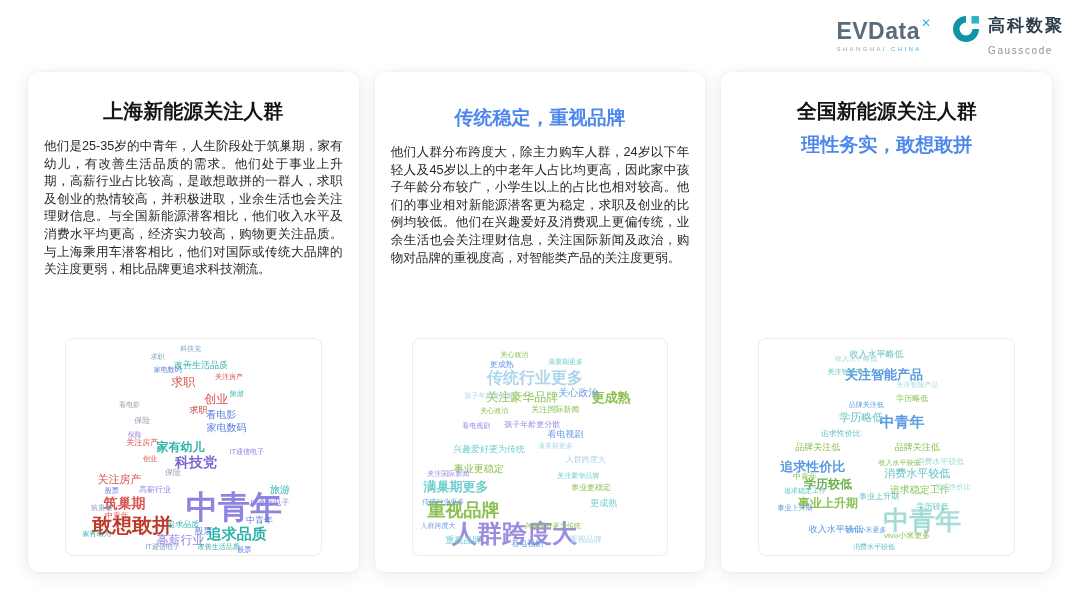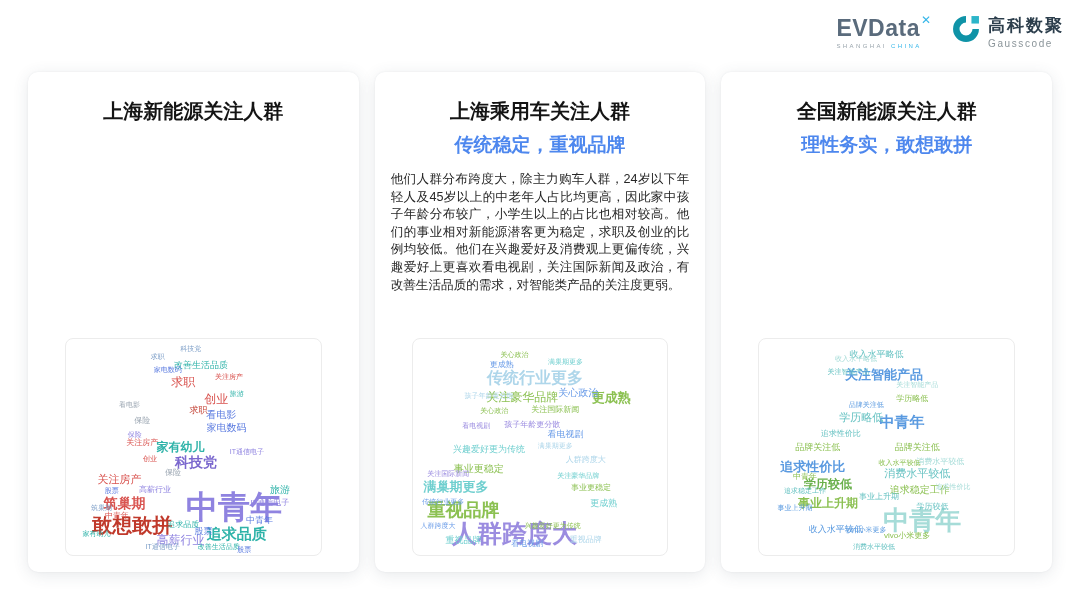--- a/index.html
+++ b/index.html
@@ -9,21 +9,21 @@
   
   .header { position:absolute; top:14px; right:16px; display:flex; align-items:center; gap:20px; }
   .evdata { display:flex; flex-direction:column; align-items:flex-start; }
   .evdata-row { display:flex; align-items:flex-start; }
   .evdata-name { font-size:23px; font-weight:700; color:#5a6b7c; letter-spacing:.5px; }
   .evdata-x { font-size:12px; font-weight:700; color:#35b6e9; margin-left:1px; margin-top:-2px; }
   .evdata-sub { font-size:6px; letter-spacing:2.4px; color:#9aa5ad; margin-top:1px; }
   .evdata-sub .cn { color:#35b6e9; }
   .gauss { display:flex; align-items:flex-start; gap:7px; }
   .gauss-cn { font-size:17px; font-weight:700; color:#2c3e4c; letter-spacing:2px; }
-  .gauss-en { font-size:10px; color:#8a9499; letter-spacing:1.6px; margin-top:1px; }
+  .gauss-en { font-size:10px; color:#8a9499; letter-spacing:1.6px; margin-top:8px; }
 
   
   .cards { position:absolute; top:72px; left:0; width:1080px; padding:0 28px;
            display:flex; gap:16px; }
   .card { flex:1 1 0; height:500px; background:#ffffff; border-radius:10px;
           box-shadow:0 3px 16px rgba(60,70,90,.12), 0 0 2px rgba(60,70,90,.08);
           padding:26px 16px 16px; display:flex; flex-direction:column; }
   .card-title { text-align:center; font-size:20px; font-weight:700; color:#141414; }
   .card-subtitle { text-align:center; font-size:19px; font-weight:700; color:#4d87ee; margin-top:7px; }
   .card-body { margin-top:13px; font-size:12.6px; line-height:17.6px; color:#262626;
@@ -61,20 +61,21 @@
       <div class="gauss-cn" data-name="gausscode-cn-text">高科数聚</div>
       <div class="gauss-en" data-name="gausscode-en-text">Gausscode</div>
     </div>
   </div>
 </div>
 
 <div class="cards" data-name="persona-cards">
 
   <div class="card" data-name="card-shanghai-nev">
     <div class="card-title" data-name="card-title">上海新能源关注人群</div>
+    <div class="card-body" data-name="card-description">他们是25-35岁的中青年，人生阶段处于筑巢期，家有幼儿，有改善生活品质的需求。他们处于事业上升期，高薪行业占比较高，是敢想敢拼的一群人，求职及创业的热情较高，并积极进取，业余生活也会关注理财信息。与全国新能源潜客相比，他们收入水平及消费水平均更高，经济实力较高，购物更关注品质。与上海乘用车潜客相比，他们对国际或传统大品牌的关注度更弱，相比品牌更追求科技潮流。</div>
     <div class="cloud-box" data-name="wordcloud-shanghai-nev">
         <span class="cw" data-name="wordcloud-word" style="left: 66%; top: 78%; font-size: 32px; color: rgb(143, 131, 224); font-weight: 700;">中青年</span>
         <span class="cw" data-name="wordcloud-word" style="left: 26%; top: 86%; font-size: 20px; color: rgb(192, 57, 43); font-weight: 700;">敢想敢拼</span>
         <span class="cw" data-name="wordcloud-word" style="left: 67%; top: 90%; font-size: 15px; color: rgb(47, 179, 169); font-weight: 700;">追求品质</span>
         <span class="cw" data-name="wordcloud-word" style="left: 23%; top: 76%; font-size: 14px; color: rgb(217, 83, 79); font-weight: 700;">筑巢期</span>
         <span class="cw" data-name="wordcloud-word" style="left: 51%; top: 57%; font-size: 14px; color: rgb(123, 104, 206); font-weight: 700;">科技党</span>
         <span class="cw" data-name="wordcloud-word" style="left: 45%; top: 50%; font-size: 12px; color: rgb(47, 179, 169); font-weight: 700;">家有幼儿</span>
         <span class="cw" data-name="wordcloud-word" style="left: 21%; top: 65%; font-size: 11px; color: rgb(217, 83, 79);">关注房产</span>
         <span class="cw" data-name="wordcloud-word" style="left: 45%; top: 93%; font-size: 12px; color: rgb(143, 131, 224);">高薪行业</span>
         <span class="cw" data-name="wordcloud-word" style="left: 46%; top: 20%; font-size: 12px; color: rgb(217, 83, 79);">求职</span>
@@ -105,23 +106,22 @@
         <span class="cw" data-name="wordcloud-word" style="left: 76%; top: 84%; font-size: 9px; color: rgb(91, 123, 224);">中青年</span>
         <span class="cw" data-name="wordcloud-word" style="left: 64%; top: 17%; font-size: 7px; color: rgb(217, 83, 79);">关注房产</span>
         <span class="cw" data-name="wordcloud-word" style="left: 67%; top: 25%; font-size: 7px; color: rgb(47, 179, 169);">旅游</span>
         <span class="cw" data-name="wordcloud-word" style="left: 71%; top: 52%; font-size: 7px; color: rgb(143, 131, 224);">IT通信电子</span>
         <span class="cw" data-name="wordcloud-word" style="left: 35%; top: 70%; font-size: 8px; color: rgb(143, 131, 224);">高薪行业</span>
         <span class="cw" data-name="wordcloud-word" style="left: 18%; top: 70%; font-size: 7px; color: rgb(91, 123, 224);">股票</span>
       </div>
   </div>
 
   <div class="card" data-name="card-shanghai-passenger">
-    <div class="card-title" data-name="card-title">上海乘用车关注人群</div>
     <div class="card-subtitle" data-name="card-subtitle">传统稳定，重视品牌</div>
-    <div class="card-body" data-name="card-description">他们人群分布跨度大，除主力购车人群，24岁以下年轻人及45岁以上的中老年人占比均更高，因此家中孩子年龄分布较广，小学生以上的占比也相对较高。他们的事业相对新能源潜客更为稳定，求职及创业的比例均较低。他们在兴趣爱好及消费观上更偏传统，兴趣爱好上更喜欢看电视剧，关注国际新闻及政治，有改善生活品质的需求，对智能类产品的关注度更弱。</div>
+    <div class="card-body" data-name="card-description">他们人群分布跨度大，除主力购车人群，24岁以下年轻人及45岁以上的中老年人占比均更高，因此家中孩子年龄分布较广，小学生以上的占比也相对较高。他们的事业相对新能源潜客更为稳定，求职及创业的比例均较低。他们在兴趣爱好及消费观上更偏传统，业余生活也会关注理财信息，关注国际新闻及政治，购物对品牌的重视度高，对智能类产品的关注度更弱。</div>
     <div class="cloud-box" data-name="wordcloud-shanghai-passenger">
         <span class="cw" data-name="wordcloud-word" style="left: 40%; top: 90%; font-size: 25px; color: rgb(155, 140, 224); font-weight: 700;">人群跨度大</span>
         <span class="cw" data-name="wordcloud-word" style="left: 20%; top: 79%; font-size: 18px; color: rgb(140, 193, 82); font-weight: 700;">重视品牌</span>
         <span class="cw" data-name="wordcloud-word" style="left: 17%; top: 68%; font-size: 13px; color: rgb(111, 207, 207); font-weight: 700;">满巢期更多</span>
         <span class="cw" data-name="wordcloud-word" style="left: 48%; top: 18%; font-size: 16px; color: rgb(174, 214, 234); font-weight: 700;">传统行业更多</span>
         <span class="cw" data-name="wordcloud-word" style="left: 43%; top: 27%; font-size: 12px; color: rgb(140, 193, 82);">关注豪华品牌</span>
         <span class="cw" data-name="wordcloud-word" style="left: 78%; top: 27%; font-size: 13px; color: rgb(140, 193, 82); font-weight: 700;">更成熟</span>
         <span class="cw" data-name="wordcloud-word" style="left: 65%; top: 25%; font-size: 10px; color: rgb(106, 156, 232);">关心政治</span>
         <span class="cw" data-name="wordcloud-word" style="left: 30%; top: 51%; font-size: 9px; color: rgb(111, 207, 207);">兴趣爱好更为传统</span>
         <span class="cw" data-name="wordcloud-word" style="left: 47%; top: 40%; font-size: 8px; color: rgb(155, 140, 224);">孩子年龄更分散</span>

